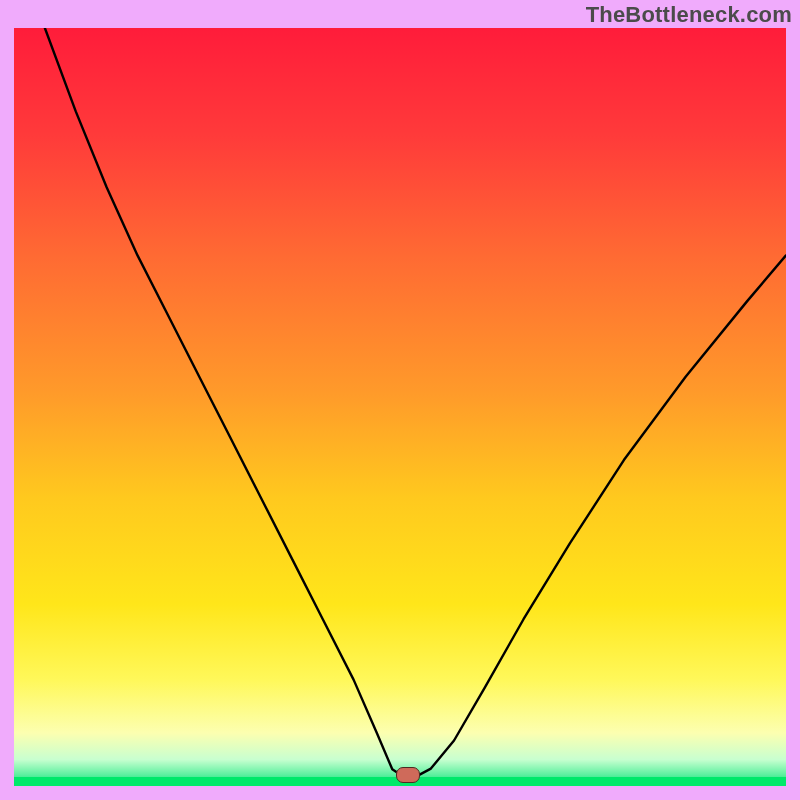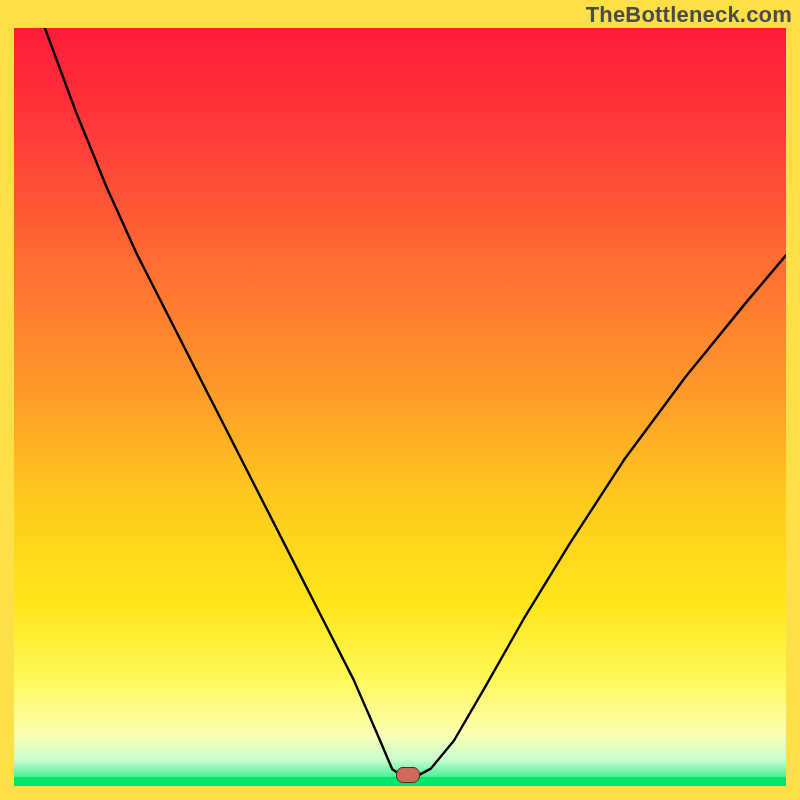--- a/index.html
+++ b/index.html
@@ -8,21 +8,21 @@
     width: 800px;
     height: 800px;
     background: #000;
     font-family: Arial, Helvetica, sans-serif;
     overflow: hidden;
   }
   .frame {
     position: relative;
     width: 800px;
     height: 800px;
-    background: #fde047;
+    background: #f0abfc;
   }
   .watermark {
     position: absolute;
     top: 2px;
     right: 8px;
     color: #4b4b4b;
     font-size: 22px;
     font-weight: 600;
     letter-spacing: 0.2px;
     z-index: 20;

